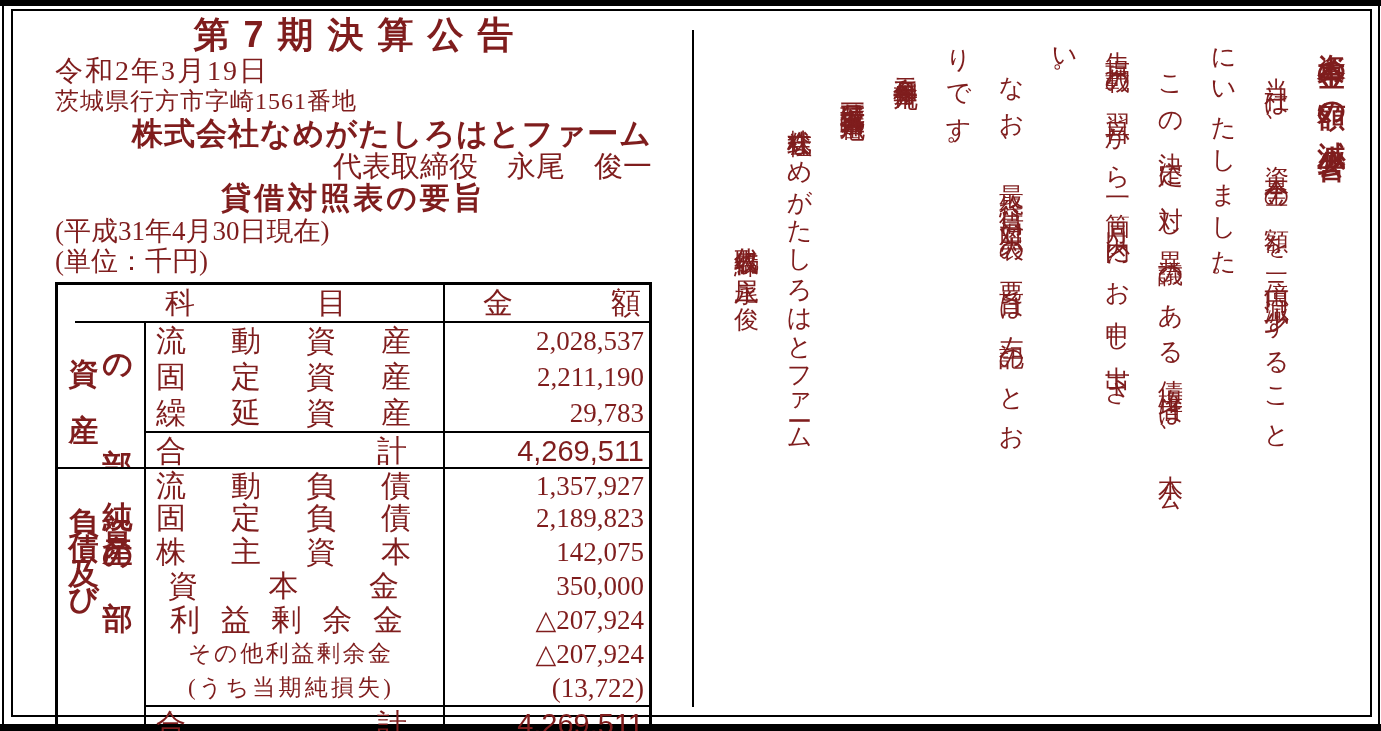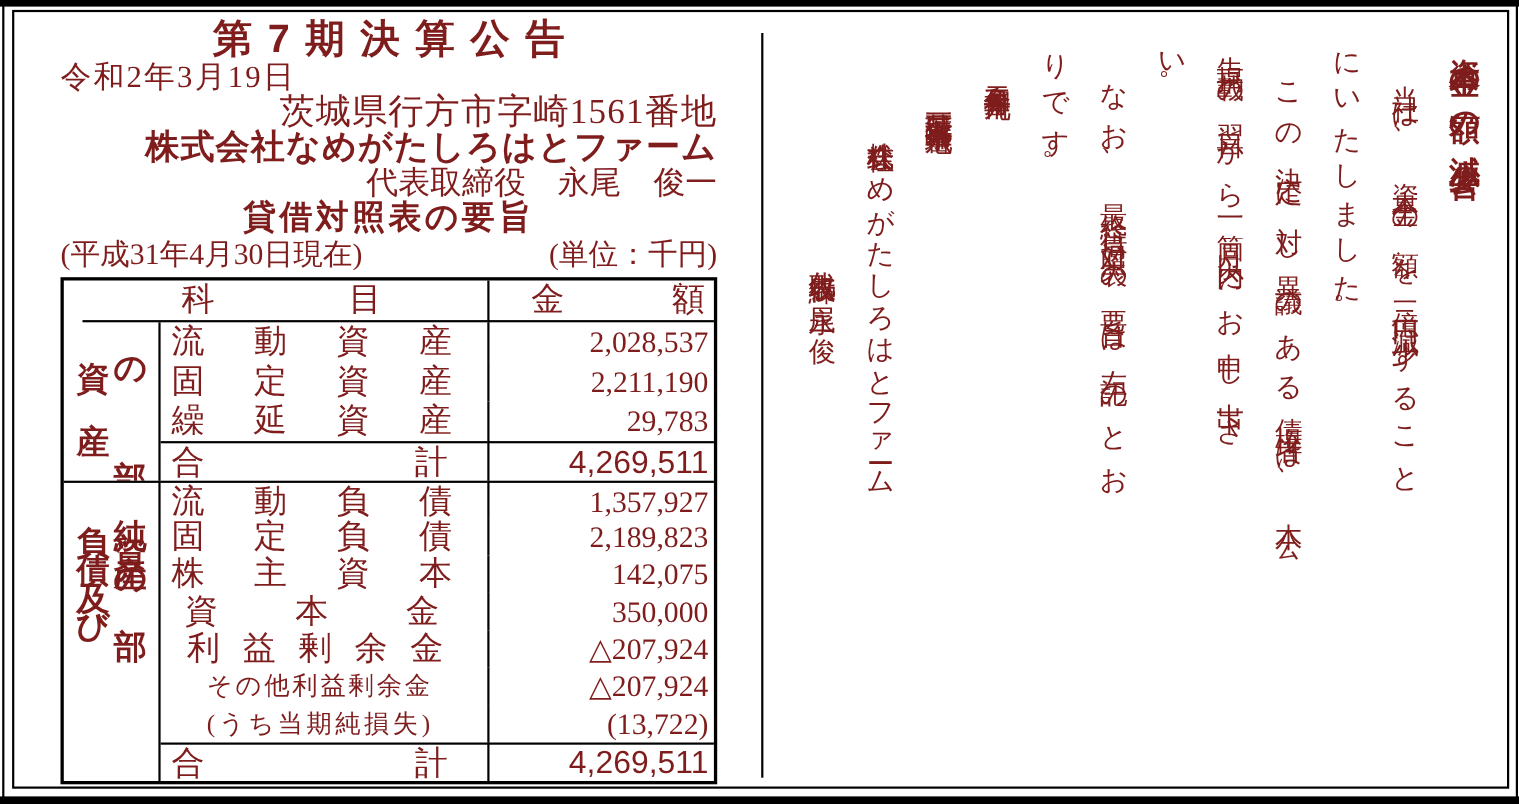--- a/index.html
+++ b/index.html
@@ -11,27 +11,27 @@
   .rule-left{position:absolute;left:2px;top:0;bottom:0;width:2px;background:#000;}
   .rule-right{position:absolute;right:1px;top:0;bottom:0;width:2px;background:#000;}
   .frame{position:absolute;left:11px;top:9px;right:9px;bottom:14px;border:2px solid #000;}
   .divider{position:absolute;left:679px;top:19px;width:2px;height:677px;background:#000;}
 
   
   .left-block{position:absolute;left:42px;top:4px;width:597px;}
   .h-title{font-family:"Liberation Sans",sans-serif;font-weight:bold;font-size:36px;
            line-height:40px;letter-spacing:14px;padding-left:14px;text-align:center;}
   .h-date{font-size:28px;line-height:31px;letter-spacing:2px;}
-  .h-addr{font-size:32px;line-height:31px;text-align:right;letter-spacing:1px;}
+  .h-addr{font-size:24px;line-height:31px;text-align:left;letter-spacing:1px;}
   .h-company{font-family:"Liberation Sans",sans-serif;font-weight:bold;font-size:31px;
              line-height:34px;text-align:right;letter-spacing:1px;}
   .h-rep{font-size:29px;line-height:31px;text-align:right;}
   .h-subtitle{font-family:"Liberation Sans",sans-serif;font-weight:bold;font-size:30px;
               line-height:32px;text-align:center;letter-spacing:3px;}
-  .h-note{display:flex;justify-content:space-between;font-size:27px;line-height:30px;margin-top:2px;}
+  .h-note{display:flex;justify-content:space-between;font-size:27px;line-height:30px;margin-top:2px;flex-direction:column;}
 
   
   .bs-table{margin-top:6px;width:597px;box-sizing:border-box;border:3px solid #000;
             display:grid;grid-template-columns:88px 297px 1fr;
             grid-template-rows:38px 36px 36px 36px 36px 34px 34px 34px 34px 34px 34px 34px 35px;}
   .cell{box-sizing:border-box;overflow:hidden;}
   .jt{text-align:justify;text-align-last:justify;text-justify:inter-character;}
   .ch{border-bottom:2px solid #000;font-size:30px;}
   .ca{border-left:2px solid #000;text-align:right;padding-right:5px;font-size:27px;}
   .bt{border-top:2px solid #000;}

